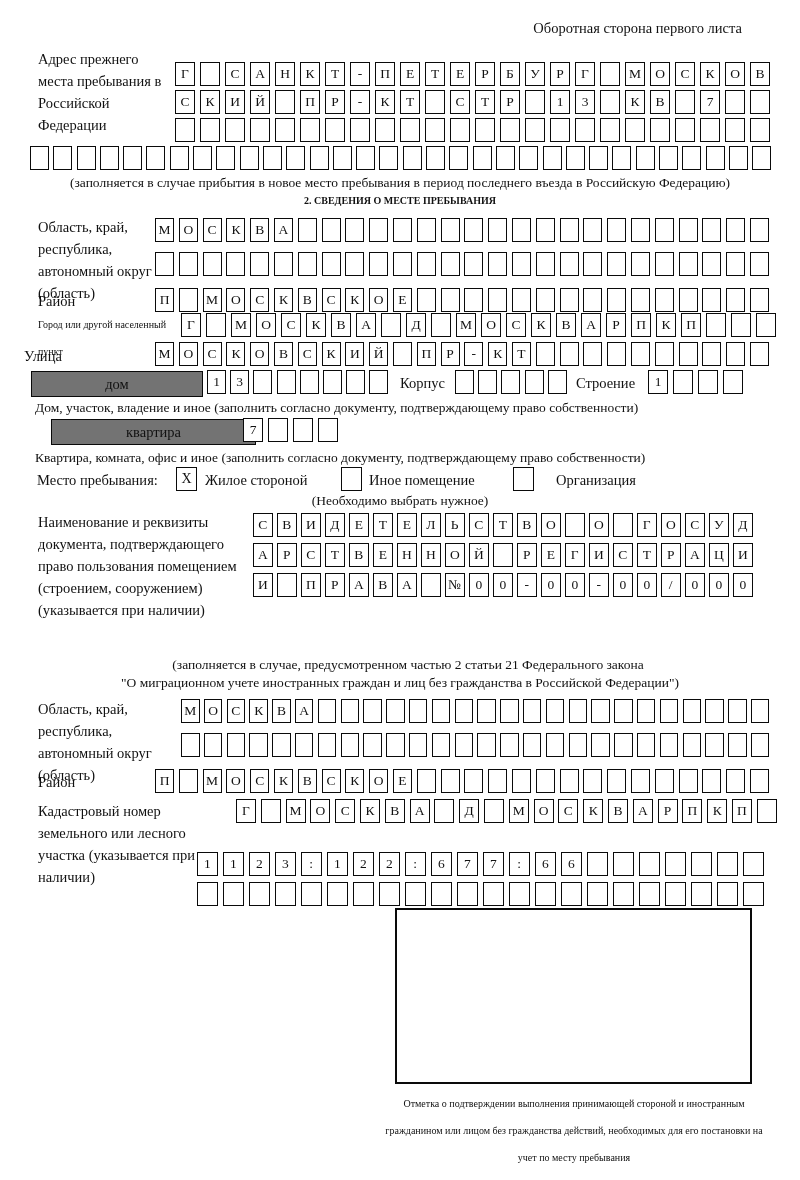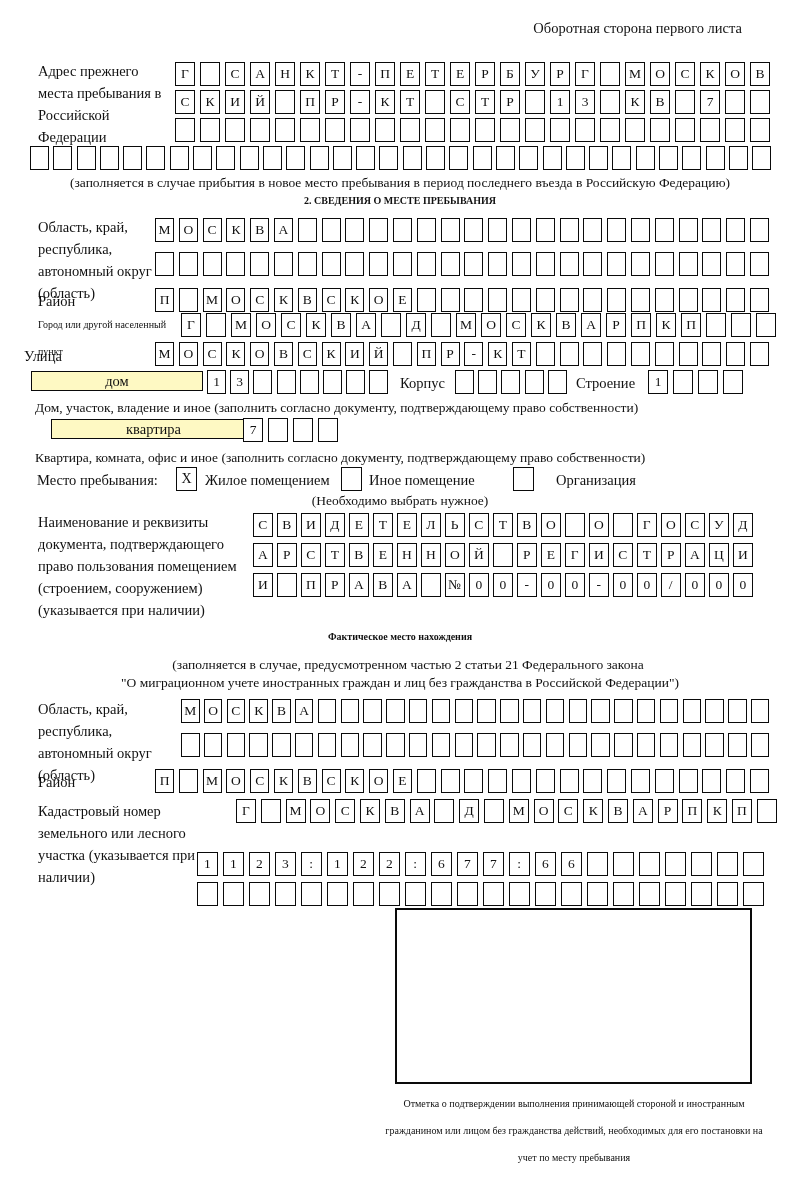--- a/index.html
+++ b/index.html
@@ -10,34 +10,34 @@
   .lbl2{font-size:10px;line-height:27px;}
   .note{font-size:13.5px;}
   .center{left:0;width:800px;text-align:center;}
   .title{font-weight:bold;font-size:10px;}
   .boxes{display:flex;}
   .cell{box-sizing:border-box;flex:0 0 auto;width:var(--cw,20px);height:24px;
         border:1.5px solid #0a0a0a;margin-right:var(--g,5px);background:#fff;
         display:flex;align-items:center;justify-content:center;
         font-size:13.5px;line-height:1;}
   .cell:last-child{margin-right:0;}
-  .widebox{box-sizing:border-box;border:1.6px solid #0a0a0a;height:20px;background:#fef9c3;
+  .widebox{box-sizing:border-box;border:1.6px solid #0a0a0a;height:26px;background:#737373;
         display:flex;align-items:center;justify-content:center;font-size:14.5px;}
   .chk{box-sizing:border-box;width:21px;height:24px;border:1.5px solid #0a0a0a;background:#fff;
         display:flex;align-items:center;justify-content:center;font-size:14px;}
   .stamp{box-sizing:border-box;border:2px solid #0a0a0a;background:#fff;}
 </style>
 </head>
 <body>
 
 <div id="page">
 
   <div class="abs lbl" style="top:17px;right:58px;">Оборотная сторона первого листа</div>
 
-  <div class="abs lbl" style="left:38px;top:60px;width:135px;">Адрес прежнего места пребывания в Российской Федерации</div>
+  <div class="abs lbl" style="left:38px;top:48px;width:135px;">Адрес прежнего места пребывания в Российской Федерации</div>
   <div class="abs boxes" style="left:175px;top:62px;--cw:20px;--g:5px;">
       <span class="cell">Г</span>
       <span class="cell"></span>
       <span class="cell">С</span>
       <span class="cell">А</span>
       <span class="cell">Н</span>
       <span class="cell">К</span>
       <span class="cell">Т</span>
       <span class="cell">-</span>
       <span class="cell">П</span>
@@ -325,21 +325,21 @@
   <div class="abs boxes" style="left:243px;top:418px;--cw:20px;--g:5px;">
       <span class="cell">7</span>
       <span class="cell"></span>
       <span class="cell"></span>
       <span class="cell"></span>
     </div>
   <div class="abs note" style="left:35px;top:450px;">Квартира, комната, офис и иное (заполнить согласно документу, подтверждающему право собственности)</div>
 
   <div class="abs lbl" style="left:37px;top:469px;">Место пребывания:</div>
   <div class="abs chk" style="left:176px;top:467px;">X</div>
-  <div class="abs lbl" style="left:205px;top:469px;">Жилое помещением</div>
+  <div class="abs lbl" style="left:205px;top:469px;">Жилое стороной</div>
   <div class="abs chk" style="left:341px;top:467px;"></div>
   <div class="abs lbl" style="left:369px;top:469px;">Иное помещение</div>
   <div class="abs chk" style="left:513px;top:467px;"></div>
   <div class="abs lbl" style="left:556px;top:469px;">Организация</div>
   <div class="abs note center" style="top:493px;">(Необходимо выбрать нужное)</div>
 
   <div class="abs lbl" style="left:38px;top:511px;width:205px;">Наименование и реквизиты документа, подтверждающего право пользования помещением (строением, сооружением) (указывается при наличии)</div>
   <div class="abs boxes" style="left:253px;top:513px;--cw:19.5px;--g:4.5px;">
       <span class="cell">С</span>
       <span class="cell">В</span>
@@ -403,21 +403,20 @@
       <span class="cell">0</span>
       <span class="cell">-</span>
       <span class="cell">0</span>
       <span class="cell">0</span>
       <span class="cell">/</span>
       <span class="cell">0</span>
       <span class="cell">0</span>
       <span class="cell">0</span>
     </div>
 
-  <div class="abs title center" style="top:631px;">Фактическое место нахождения</div>
   <div class="abs note center" style="top:657px;margin-left:8px;">(заполняется в случае, предусмотренном частью 2 статьи 21 Федерального закона</div>
   <div class="abs note center" style="top:675px;">"О миграционном учете иностранных граждан и лиц без гражданства в Российской Федерации")</div>
 
   <div class="abs lbl" style="left:38px;top:698px;width:150px;">Область, край, республика, автономный округ (область)</div>
   <div class="abs boxes" style="left:181px;top:699px;--cw:18.5px;--g:4.3px;">
       <span class="cell">М</span>
       <span class="cell">О</span>
       <span class="cell">С</span>
       <span class="cell">К</span>
       <span class="cell">В</span>

